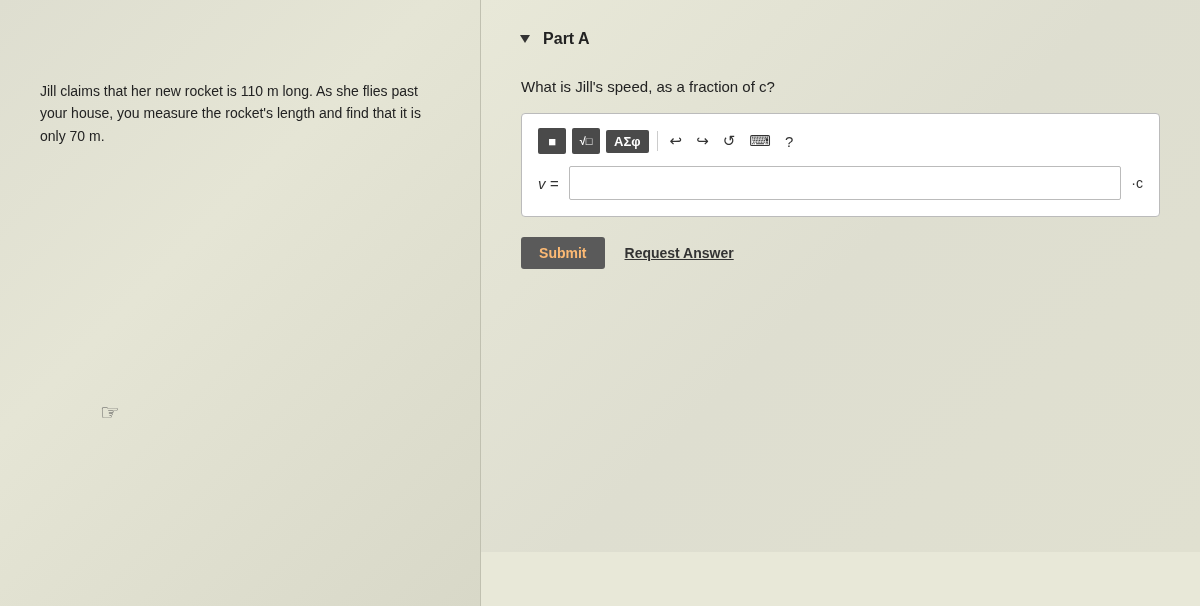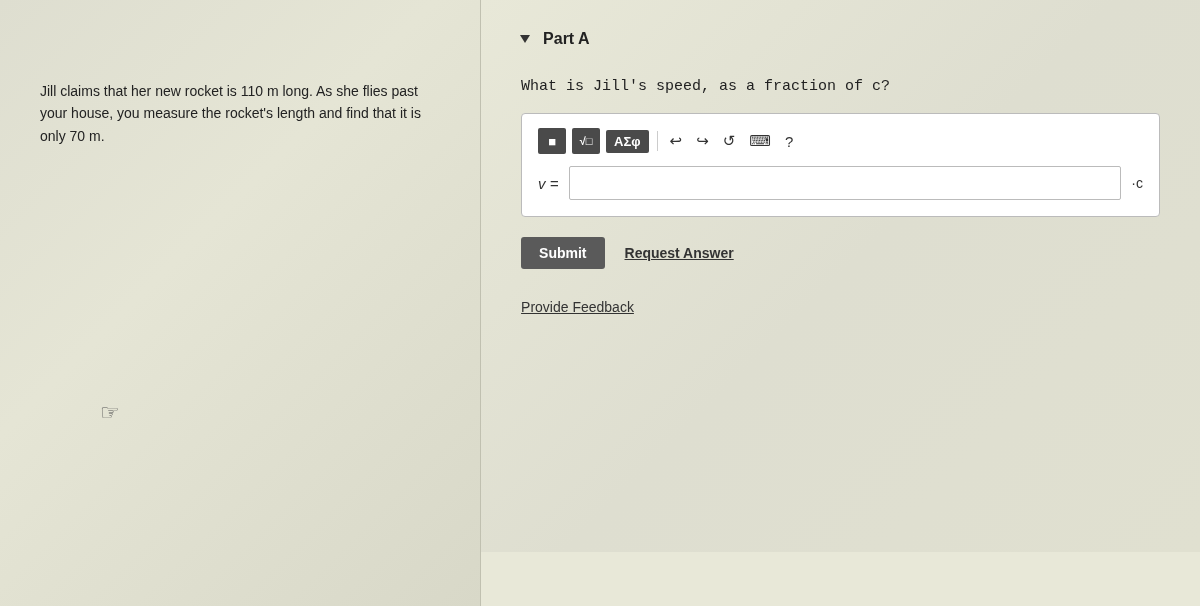--- a/index.html
+++ b/index.html
@@ -79,21 +79,20 @@
     .part-title {
       font-size: 16px;
       font-weight: bold;
       color: #222;
     }
 
     .question-text {
       font-size: 15px;
       color: #222;
       margin-bottom: 18px;
-      font-family: Liberation Mono, monospace;
     }
 
     .answer-box {
       background: #fff;
       border: 1px solid #bbb;
       border-radius: 4px;
       padding: 14px 16px 16px 16px;
       margin-bottom: 20px;
     }
 
@@ -160,21 +159,21 @@
 
     .actions-row {
       display: flex;
       align-items: center;
       gap: 20px;
       margin-bottom: 30px;
     }
 
     .submit-btn {
       background: #5a5a5a;
-      color: #ffffff;
+      color: #fdba74;
       border: none;
       padding: 8px 18px;
       font-size: 14px;
       border-radius: 3px;
       cursor: pointer;
       font-weight: bold;
     }
 
     .request-answer-link {
       font-size: 14px;
@@ -241,15 +240,14 @@
       <span class="unit-label">·c</span>
     </div>
 
   </div>
 
   <div class="actions-row">
     <button class="submit-btn">Submit</button>
     <a class="request-answer-link">Request Answer</a>
   </div>
 
-  <a class="provide-feedback-link">Provide Feedback</a>
 
 </div>
 
 </body></html>

